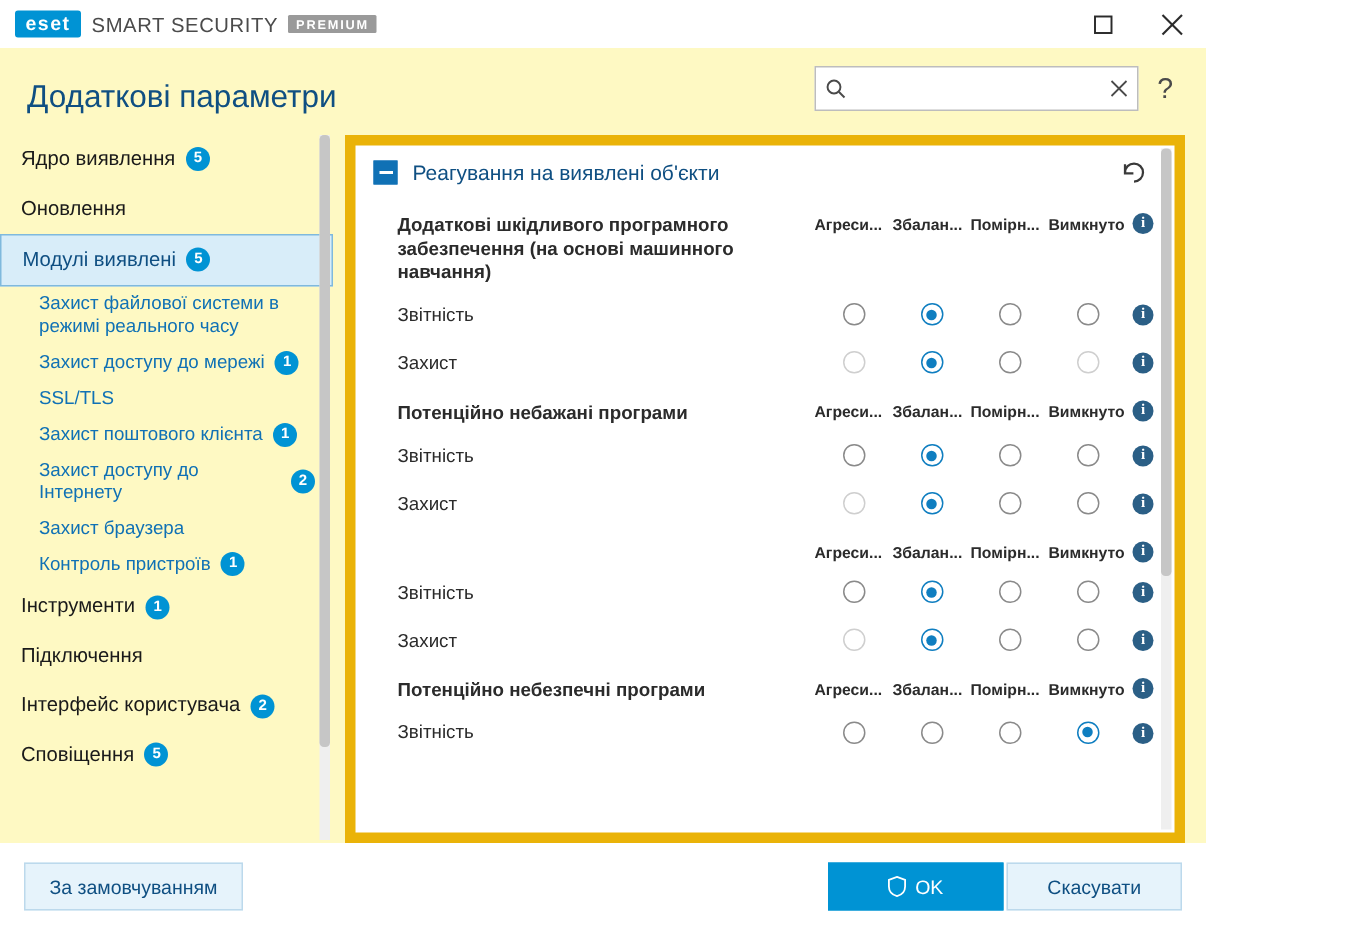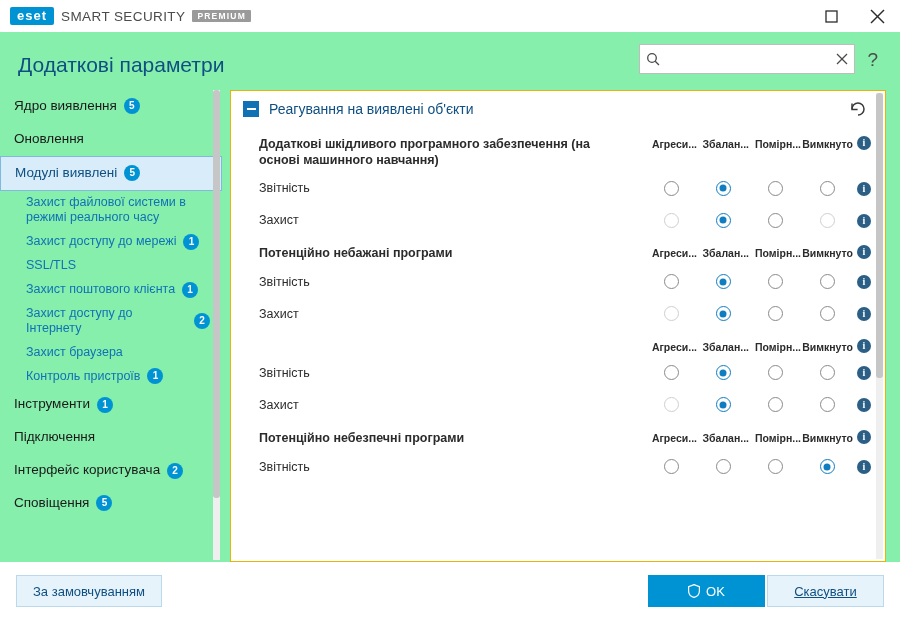--- a/index.html
+++ b/index.html
@@ -5,22 +5,22 @@
   * { box-sizing: border-box; }
   html, body {
     margin: 0; padding: 0;
     width: 900px; height: 620px;
     overflow: hidden;
     font-family: "Liberation Sans", sans-serif;
     background: #ffffff;
   }
   .window {
     position: relative;
-    width: 900px; height: 620px;
-    background: #86efac;
+    width: 804px; height: 620px;
+    background: #fef9c3;
     display: flex; flex-direction: column;
   }
   
   .titlebar {
     height: 32px;
     background: #ffffff;
     display: flex; align-items: center;
     padding-left: 10px;
     border-bottom: 0;
   }
@@ -164,21 +164,21 @@
     position: absolute;
     left: 0; top: 0;
     width: 7px; height: 408px;
     background: #c6c6c6;
     border-radius: 3px;
   }
 
   
   .content {
     flex: 1;
-    border: 1px solid #eab308;
+    border: 7px solid #eab308;
     margin: 4px 0 0 8px;
     background: #ffffff;
     position: relative;
     overflow: hidden;
     display: flex; flex-direction: column;
   }
   .content-scroll {
     flex: 1;
     overflow: hidden;
     position: relative;
@@ -222,21 +222,21 @@
   .group-title {
     font-size: 12.5px;
     font-weight: bold;
     color: #2b2b2b;
     width: 340px;
     line-height: 1.25;
     padding-top: 2px;
   }
   .col-head {
     width: 52px;
-    text-align: right;
+    text-align: left;
     font-size: 10.5px;
     font-weight: bold;
     color: #2b2b2b;
     white-space: nowrap;
     overflow: hidden;
     text-overflow: ellipsis;
     padding-top: 3px;
   }
   .cols { display: flex; gap: 0; margin-left: auto; align-items: flex-start;}
   .info-icon {
@@ -324,21 +324,21 @@
   }
   .btn-default { min-width: 142px; }
   .btn-ok {
     background: #0093d4;
     border-color: #0093d4;
     color: #ffffff;
     min-width: 117px;
     margin-left: auto;
     gap: 6px;
   }
-  .btn-cancel { min-width: 117px; text-decoration: underline; }
+  .btn-cancel { min-width: 117px; }
   .shield {
     width: 12px; height: 14px;
     display: inline-block;
   }
 </style>
 </head>
 <body>
 
 <div class="window">
 

